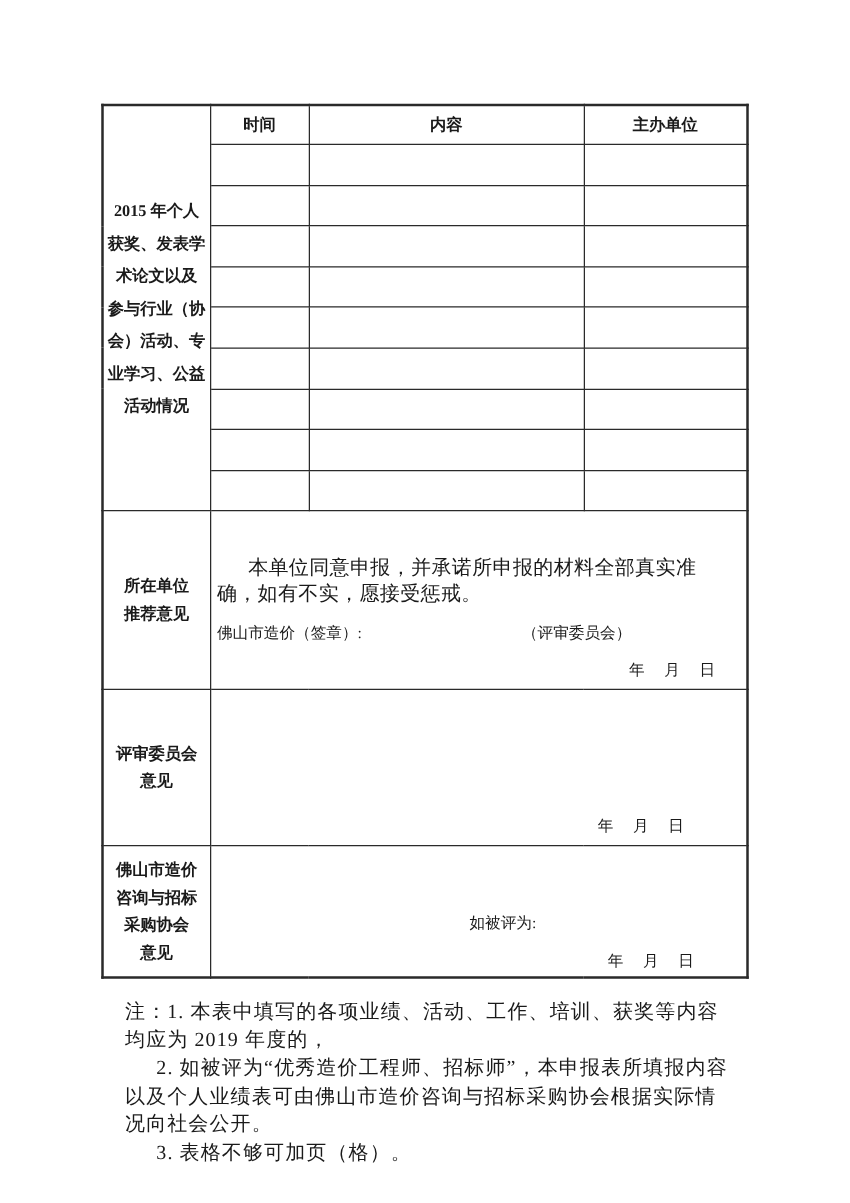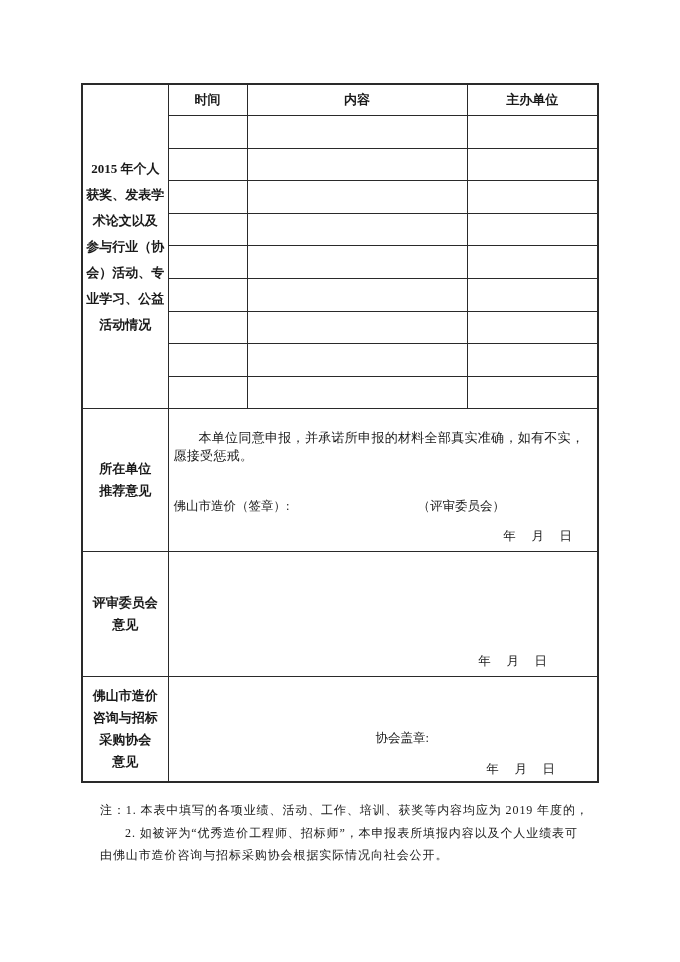--- a/index.html
+++ b/index.html
@@ -25,32 +25,32 @@
     font-weight:bold;font-size:13px;text-align:center;vertical-align:middle;
     white-space:pre-line;
   }
   .big-label{line-height:2.0;}
   .sec-label{line-height:1.7;}
   tr.data-row{height:32.6px;}
   tr.sec-unit{height:143px;}
   tr.sec-committee{height:125px;}
   tr.sec-assoc{height:105px;}
   td.sec-content{position:relative;vertical-align:top;font-size:12.5px;}
-  .statement{position:absolute;top:20px;left:5px;right:8px;text-indent:25px;font-size:13px;letter-spacing:0.3px;}
+  .statement{position:absolute;top:35px;left:5px;right:8px;text-indent:25px;font-size:16px;letter-spacing:0.3px;}
   .legal-rep{position:absolute;top:89px;left:5px;}
   .unit-seal{position:absolute;top:89px;left:249px;}
   .date{position:absolute;white-space:pre;}
   .date-unit{top:119px;right:25px;}
   .date-committee{top:101px;right:50px;}
   .seal-assoc{position:absolute;top:53px;left:207px;}
   .date-assoc{top:84px;right:42px;}
 
   .notes{
     position:absolute;left:100px;top:799px;width:489px;
-    font-size:12px;line-height:22.5px;letter-spacing:0.9px;
+    font-size:16px;line-height:22.5px;letter-spacing:0.9px;
   }
   .note{margin:0;}
   .note.indent{text-indent:25px;}
 </style>
 </head>
 <body>
 
 <div class="sheet">
 
   <table class="form">
@@ -135,25 +135,26 @@
         <td class="sec-content" colspan="3">
           <div class="date date-committee">年     月     日</div>
         </td>
       </tr>
       <tr class="sec-assoc">
         <td class="label-cell sec-label">佛山市造价
 咨询与招标
 采购协会
 意见</td>
         <td class="sec-content" colspan="3">
-          <div class="seal-assoc">协会盖章:</div>
+          <div class="seal-assoc">如被评为:</div>
           <div class="date date-assoc">年     月     日</div>
         </td>
       </tr>
     </tbody>
   </table>
 
   <div class="notes">
     <p class="note">注：1. 本表中填写的各项业绩、活动、工作、培训、获奖等内容均应为 2019 年度的，</p>
     <p class="note indent">2. 如被评为“优秀造价工程师、招标师”，本申报表所填报内容以及个人业绩表可由佛山市造价咨询与招标采购协会根据实际情况向社会公开。</p>
+    <p class="note indent">3. 表格不够可加页（格）。</p>
   </div>
 
 </div>
 
 </body></html>

